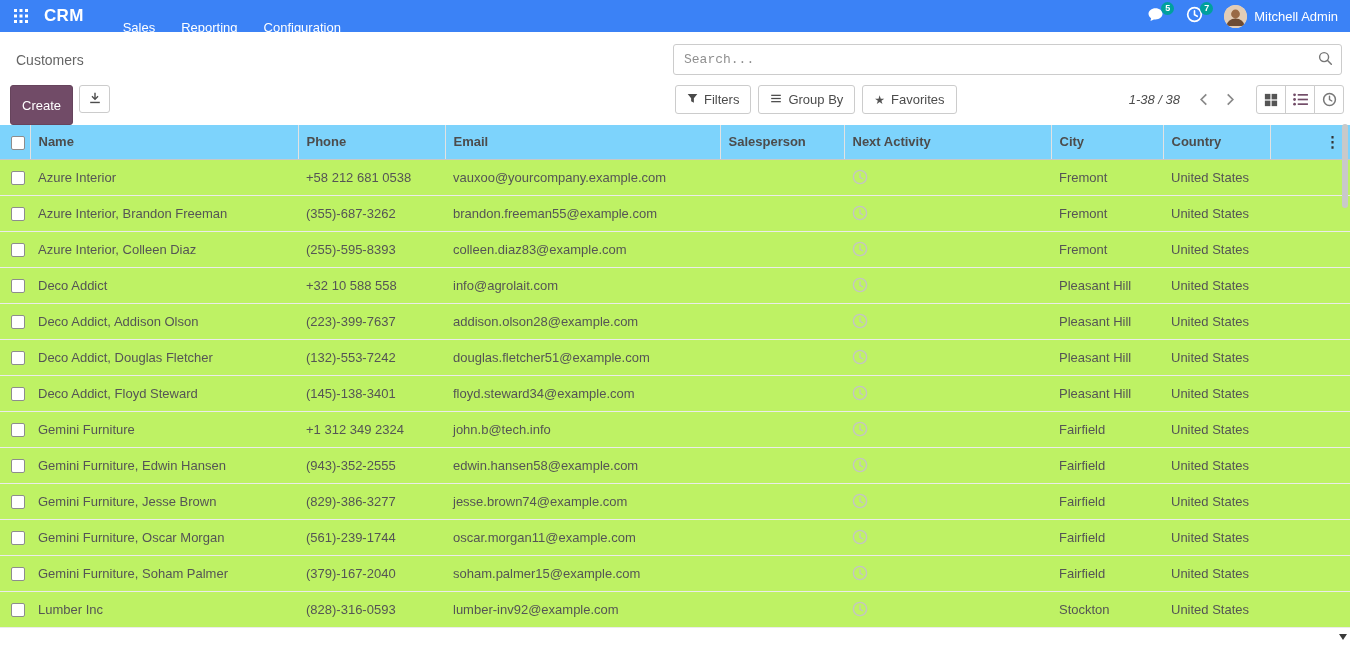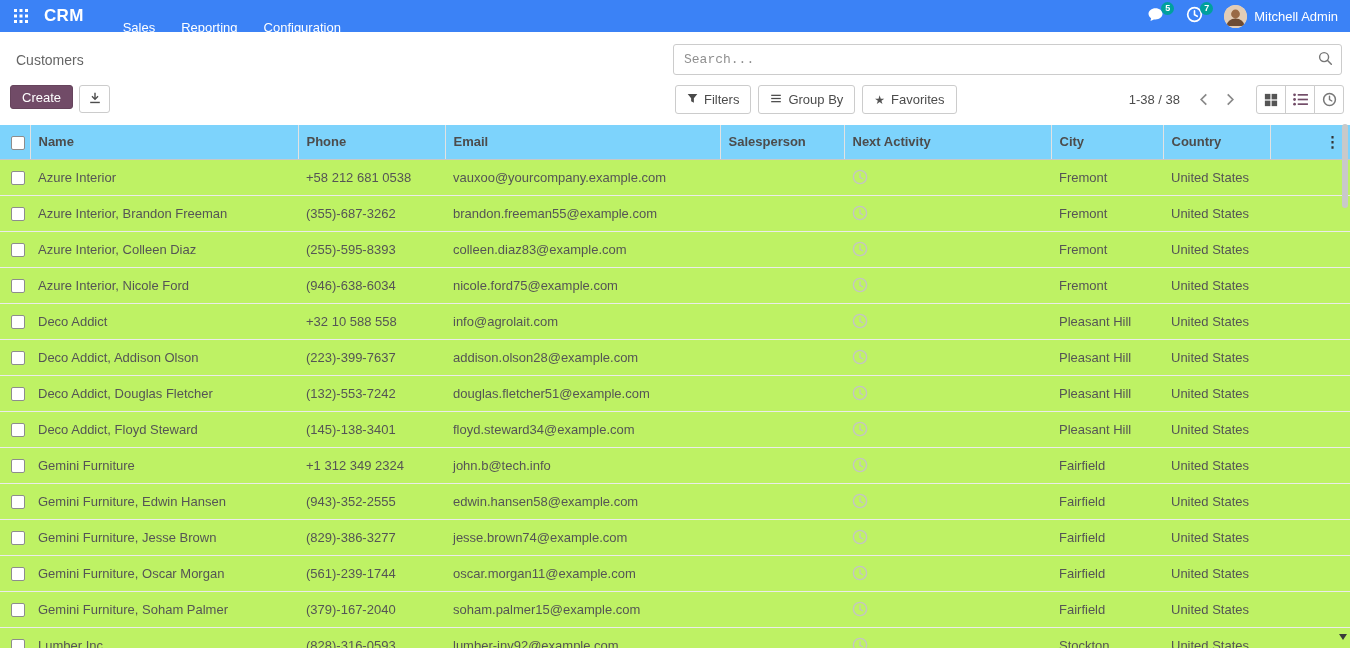--- a/index.html
+++ b/index.html
@@ -38,36 +38,36 @@
   }
   .searchbox input {
     border:none; outline:none; flex:1; font-size:13px; color:#4c4c4c;
     font-family:Liberation Mono, monospace; background:transparent;
   }
   .searchbox input::placeholder { color:#8f8f8f; }
 
   .control-row2 { position:relative; height:30px; margin:6px 0 10px; }
   .left-group { position:absolute; left:10px; top:0; display:flex; gap:6px; }
   .btn-create {
-    height:24px; background:#714B67; border:1px solid #66445c; color:#fff;
+    height:40px; background:#714B67; border:1px solid #66445c; color:#fff;
     font-size:13px; border-radius:3px; padding:0 11px; cursor:pointer;
     font-family:"Liberation Sans", sans-serif;
   }
   .btn-export {
     width:31px; height:28px; background:#fff; border:1px solid #ccc; border-radius:3px;
     display:flex; align-items:center; justify-content:center; cursor:pointer;
   }
   .filter-group { position:absolute; left:675px; top:0; display:flex; gap:7px; }
   .filter-btn {
     height:29px; background:#fff; border:1px solid #ccc; border-radius:3px;
     display:flex; align-items:center; gap:6px; padding:0 11px; font-size:13px;
     color:#4c4c4c; cursor:pointer; font-family:"Liberation Sans", sans-serif;
   }
   .star-glyph { font-size:12px; color:#555; }
-  .right-group { position:absolute; right:6px; top:0; display:flex; align-items:center; }
+  .right-group { position:absolute; right:6px; top:0; display:flex; align-items:center;font-style:italic; }
   .pager-text { color:#4c4c4c; margin-right:10px; }
   .pager-btn { background:none; border:none; padding:4px 9px; cursor:pointer; display:flex; align-items:center; }
   .switcher { display:flex; margin-left:12px; }
   .sw-btn {
     width:30px; height:29px; background:#fff; border:1px solid #ccc;
     display:flex; align-items:center; justify-content:center; cursor:pointer; margin-left:-1px;
   }
   .sw-btn:first-child { margin-left:0; border-radius:3px 0 0 3px; }
   .sw-btn:last-child { border-radius:0 3px 3px 0; }
 
@@ -322,38 +322,20 @@
               <circle cx="8" cy="8" r="6.6" fill="none" stroke="#c4c4c4" stroke-width="1.4"></circle>
               <path d="M8 4.6V8.3l2.6 1.4" fill="none" stroke="#c4c4c4" stroke-width="1.3" stroke-linecap="round"></path>
             </svg>
       </span>
     </td>
     <td>Fremont</td>
     <td>United States</td>
     <td></td>
   </tr>
 
-  <tr>
-    <td class="cb-cell"><span class="cb"></span></td>
-    <td>Azure Interior, Nicole Ford</td>
-    <td>(946)-638-6034</td>
-    <td>nicole.ford75@example.com</td>
-    <td></td>
-    <td>
-      <span>
-        <svg width="16" height="16" viewBox="0 0 16 16" style="vertical-align:middle;">
-              <circle cx="8" cy="8" r="6.6" fill="none" stroke="#c4c4c4" stroke-width="1.4"></circle>
-              <path d="M8 4.6V8.3l2.6 1.4" fill="none" stroke="#c4c4c4" stroke-width="1.3" stroke-linecap="round"></path>
-            </svg>
-      </span>
-    </td>
-    <td>Fremont</td>
-    <td>United States</td>
-    <td></td>
-  </tr>
 
   <tr>
     <td class="cb-cell"><span class="cb"></span></td>
     <td>Deco Addict</td>
     <td>+32 10 588 558</td>
     <td>info@agrolait.com</td>
     <td></td>
     <td>
       <span>
         <svg width="16" height="16" viewBox="0 0 16 16" style="vertical-align:middle;">

